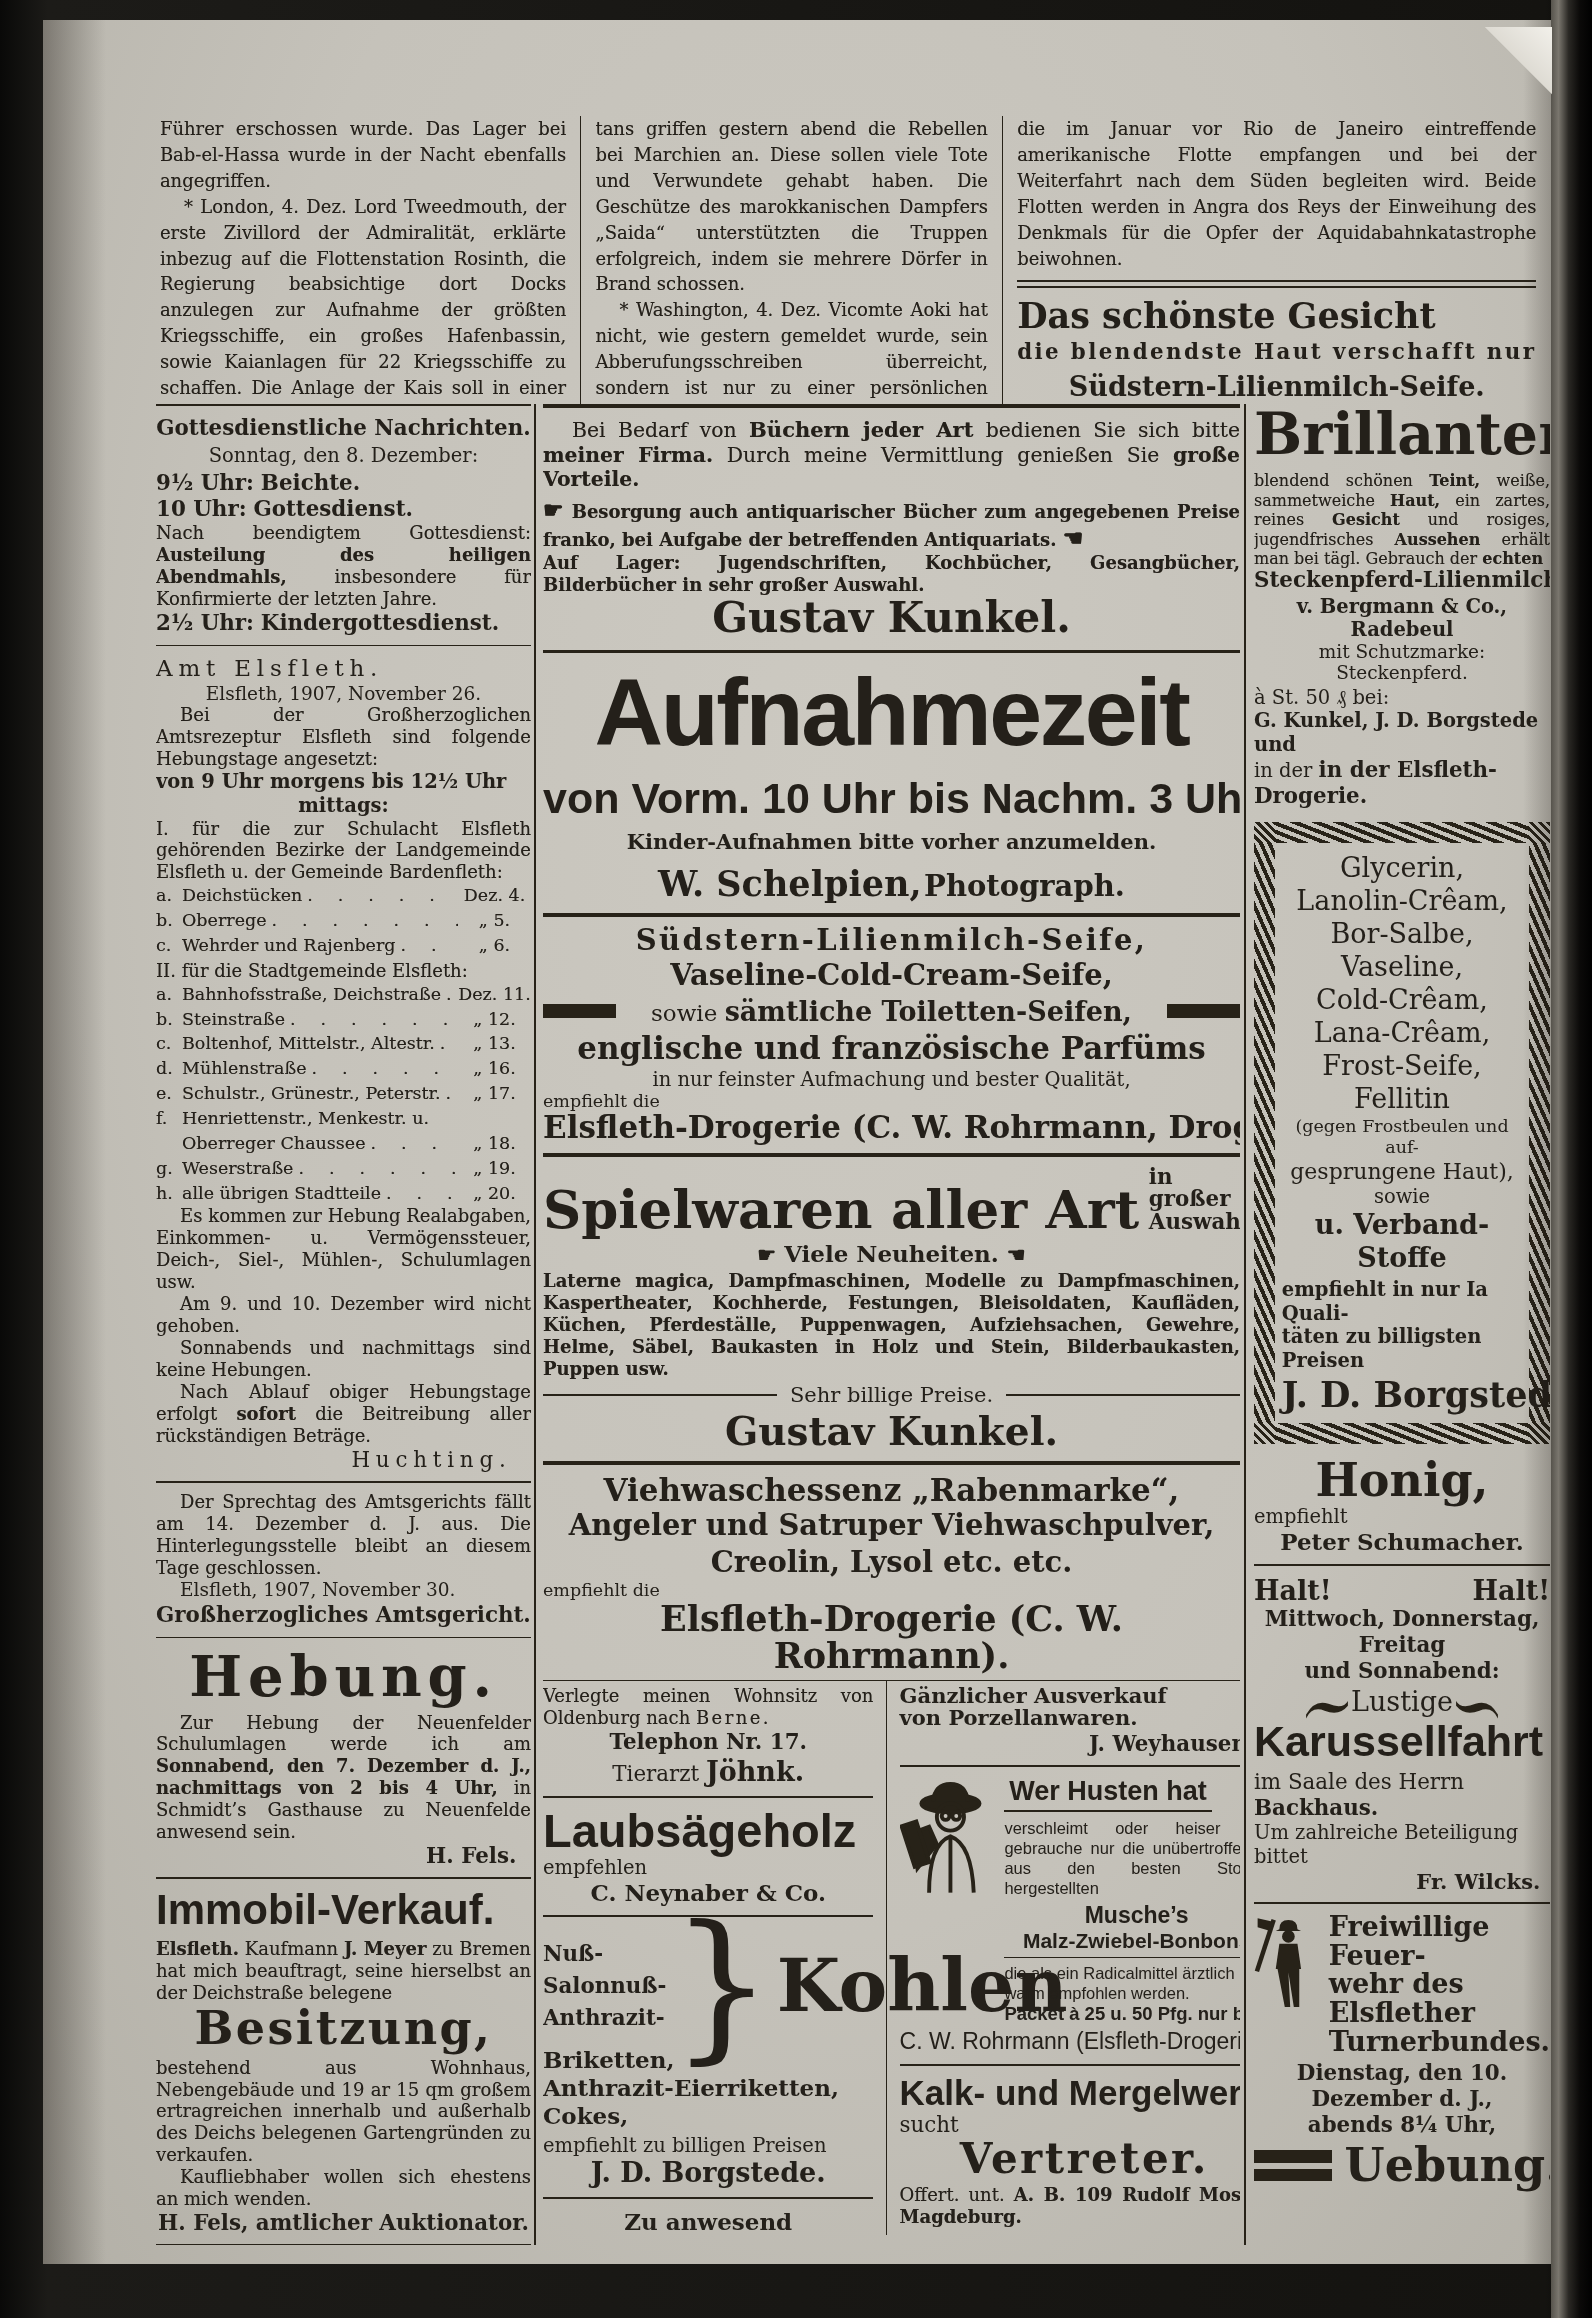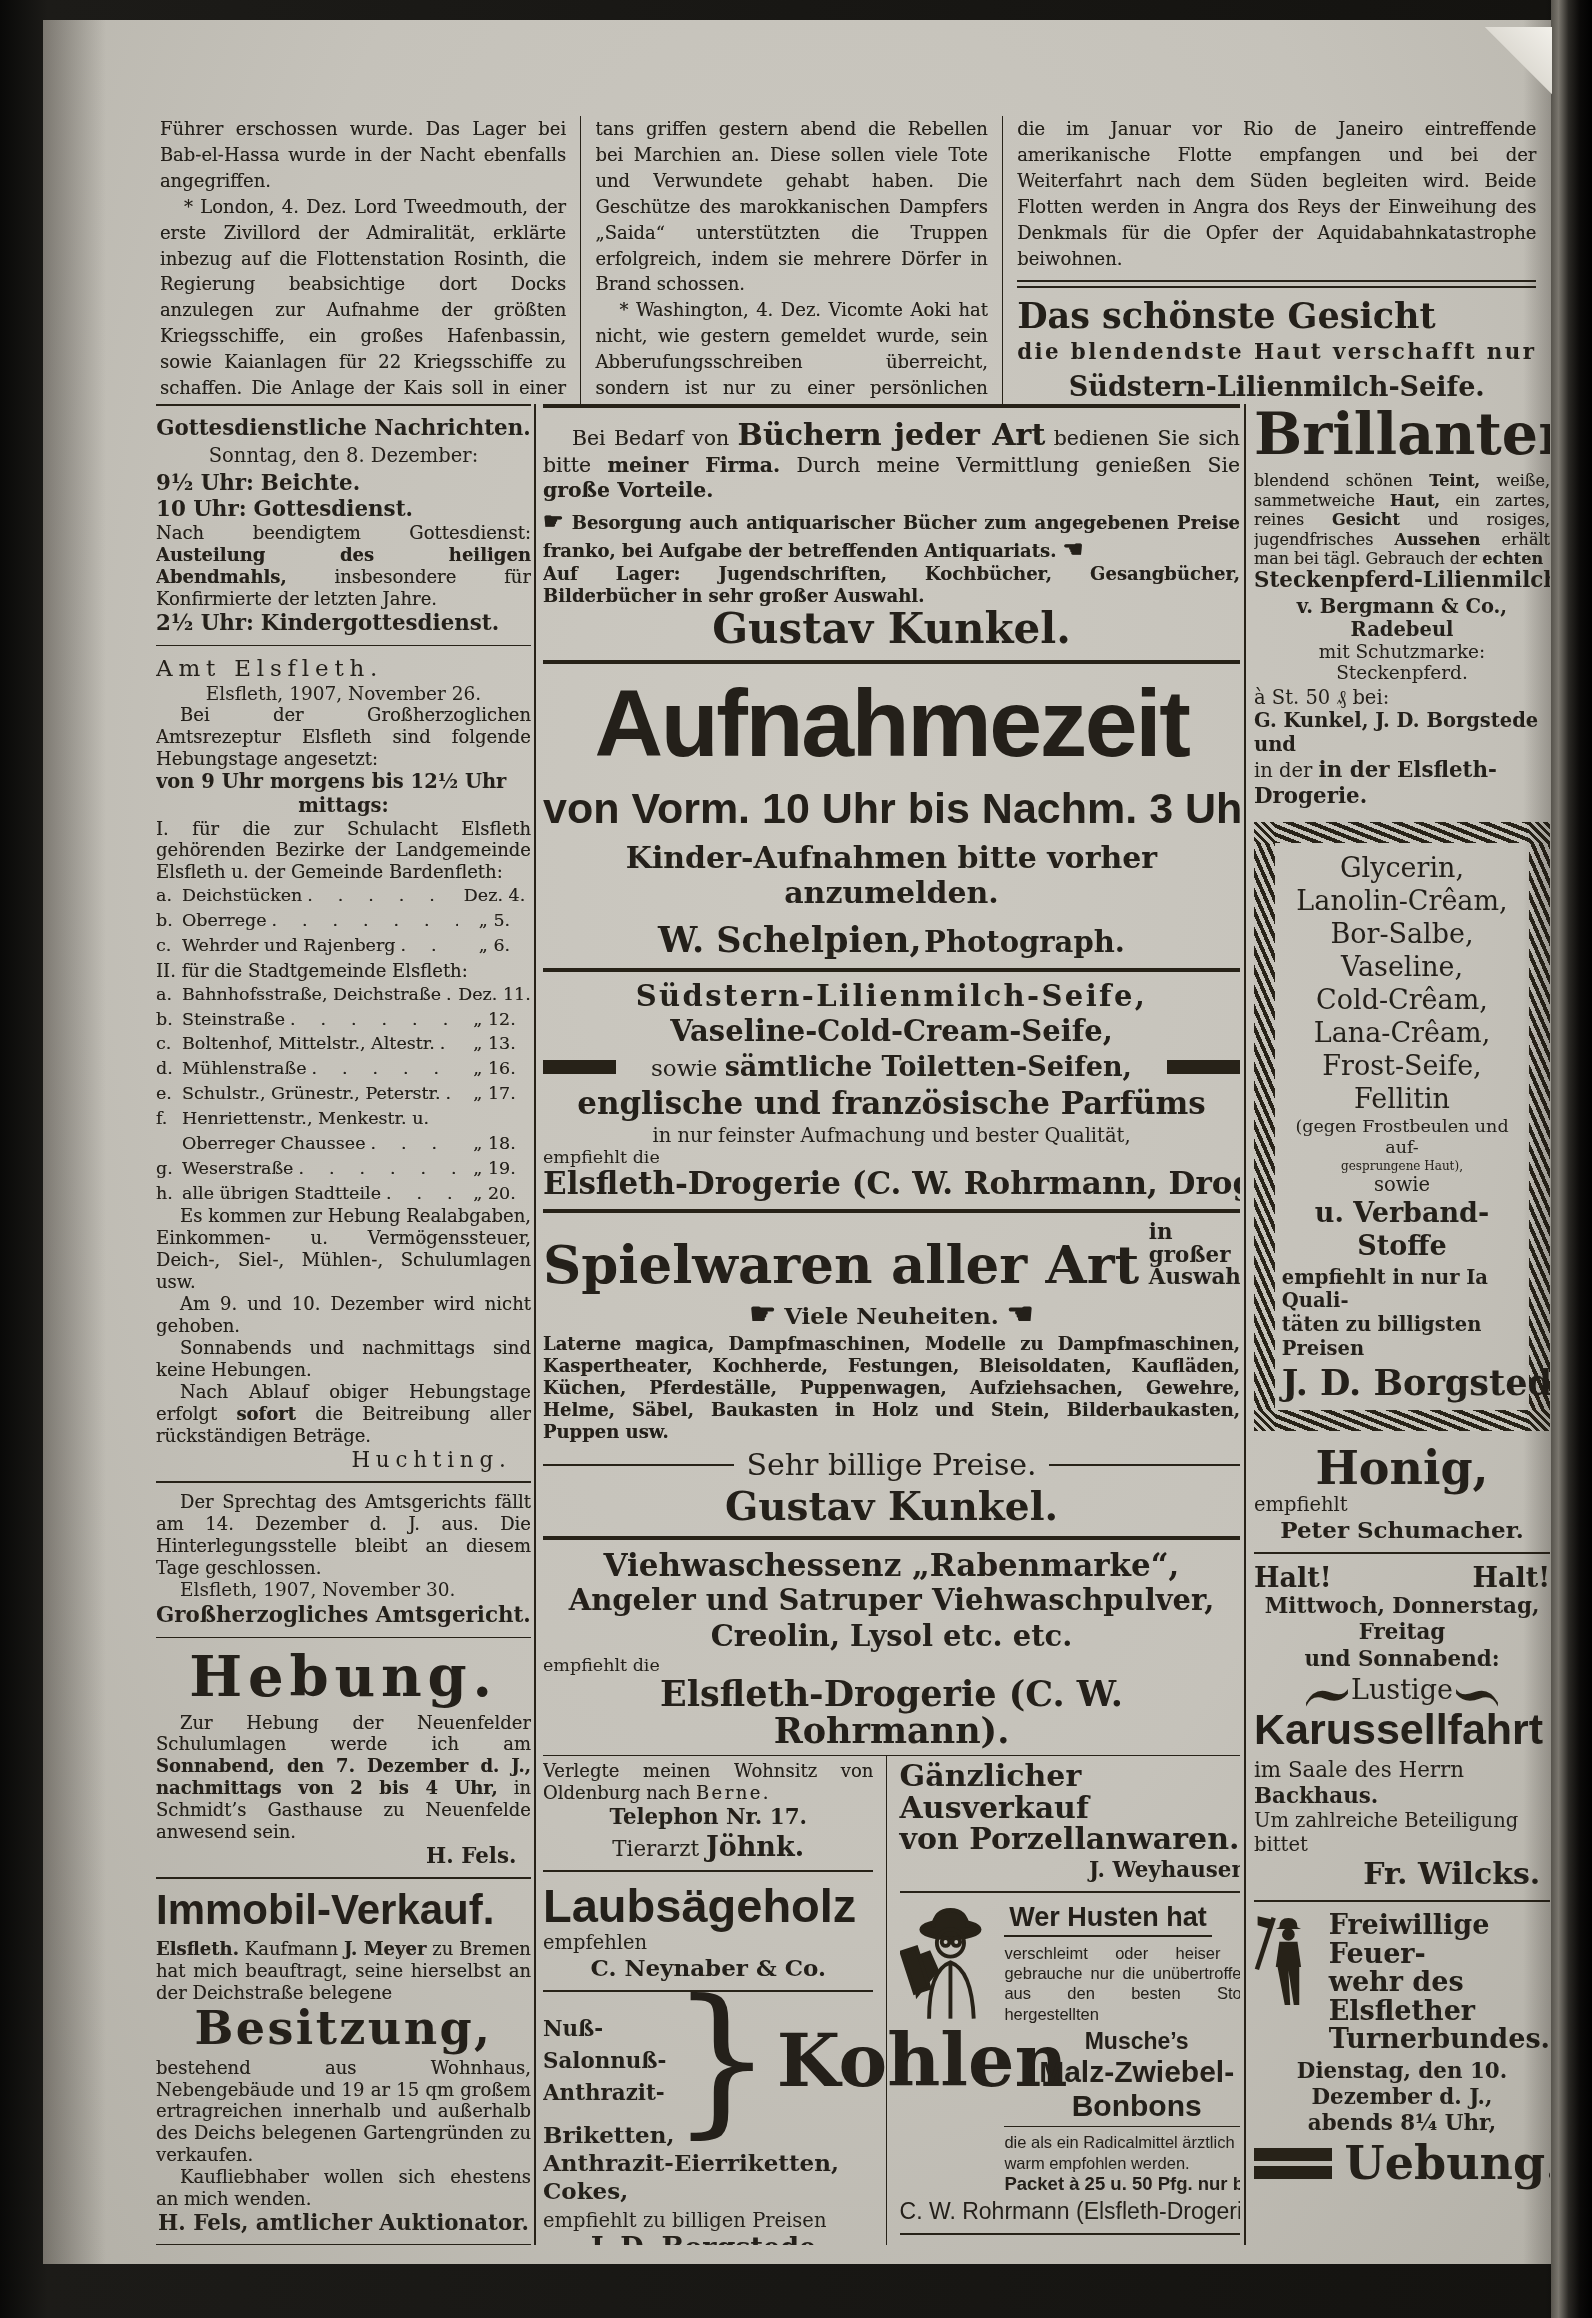--- a/index.html
+++ b/index.html
@@ -20,21 +20,21 @@
   clip-path:polygon(100% 0,8% 0,100% 92%)}
 .vr{position:absolute;width:1.5px;background:#272218}
 
 .b{font-weight:bold}.c{text-align:center}.r{text-align:right}.j{text-align:justify}
 .ls1{letter-spacing:2.4px}.ls2{letter-spacing:5.8px}
 .ind{text-indent:24px}
 .bt{font-size:18px;line-height:1.44;text-align:justify;text-shadow:0 0 0.5px rgba(35,28,20,.45)}
 .sm{font-size:16px}
 .sans{font-family:"Liberation Sans",sans-serif}
 .disp{line-height:1.06}
-.f40{font-size:19.5px}.f44{font-size:21.4px}.f48{font-size:23px}.f52{font-size:30px}
+.f40{font-size:19.5px}.f44{font-size:21.4px}.f48{font-size:23px}.f52{font-size:21px}
 .f56{font-size:27px}.f60{font-size:29px}.f64{font-size:31px}
 .f72{font-size:35px}.f80{font-size:39px}.f86{font-size:42px}.f95{font-size:46px}.f115{font-size:56px}
 .hr{height:1.9px;background:#272218;border:0;margin:8.8px 0}
 .hr.th{height:3.9px}
 .hr.dbl{height:7.8px;background:transparent;border-top:2.4px solid #272218;border-bottom:2.4px solid #272218}
 
 .topnews{position:absolute;left:113px;top:96px;width:1394px;height:288px;display:flex;overflow:hidden}
 .tcol{padding:0 13.6px 0 3.9px}
 .tcol+.tcol{border-left:1.5px solid #272218;padding-left:14.6px}
 .col{position:absolute;top:384px;height:1841px;overflow:hidden}
@@ -395,21 +395,21 @@
       <div class="chainbox">
         <div class="f56 c tight">Glycerin,</div>
         <div class="f56 c tight">Lanolin-Crêam,</div>
         <div class="f56 c tight">Bor-Salbe,</div>
         <div class="f56 c tight">Vaseline,</div>
         <div class="f56 c tight">Cold-Crêam,</div>
         <div class="f56 c tight">Lana-Crêam,</div>
         <div class="f56 c tight">Frost-Seife,</div>
         <div class="f56 c tight">Fellitin</div>
         <div class="c f36 tight" style="font-size:17.5px">(gegen Frostbeulen und auf-</div>
-        <div class="c f36 tight" style="font-size:12px">gesprungene Haut),</div>
+        <div class="c f36 tight" style="font-size:22px">gesprungene Haut),</div>
         <div class="c f40 tight">sowie</div>
         <div class="b f56 c tight">u. Verband-Stoffe</div>
         <div class="b f40 tight" style="margin-top:2.9px">empfiehlt in nur Ia Quali-</div>
         <div class="b f40 tight">täten zu billigsten Preisen</div>
         <div class="b f72 c disp" style="margin-top:2.9px;white-space:nowrap">J. D. Borgstede.</div>
       </div>
 
       <div>
         <div class="b f95 c disp">Honig,</div>
         <div class="f40">empfiehlt</div>

